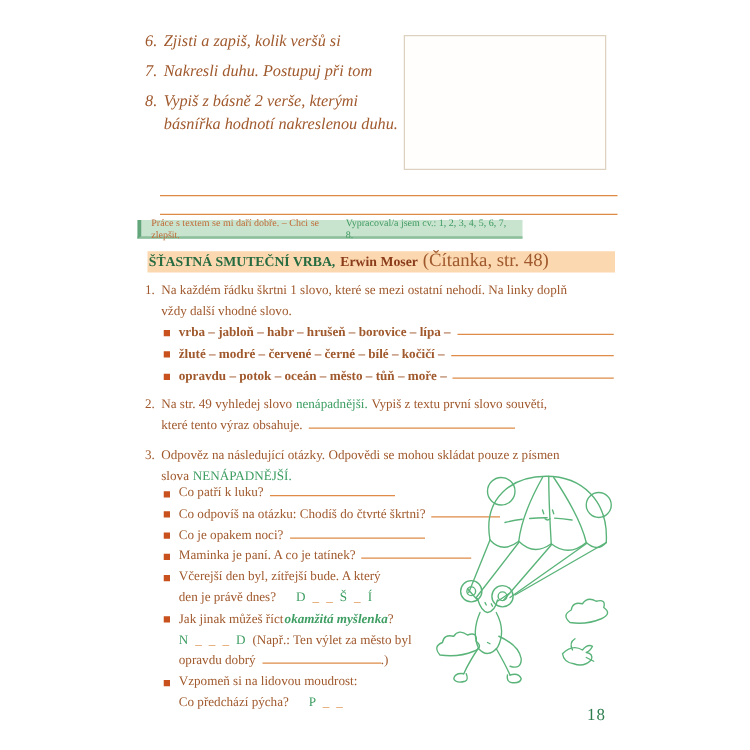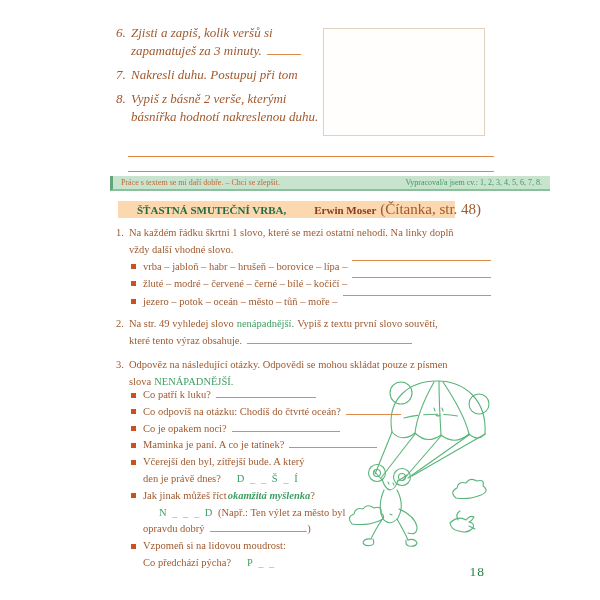--- a/index.html
+++ b/index.html
@@ -16,31 +16,31 @@
 
   
   .poem-box { position:absolute; left:323px; top:28px; width:162px; height:108px; border:1px solid #ddd2c0; background:#fffefd; }
 
   
   .rule { position:absolute; left:128px; width:366px; height:0; border-top:1.5px solid #dd8a45; }
   .rule1 { top:156px; }
   .rule2 { top:171px; }
 
   
-  .status-bar { position:absolute; left:110px; top:176px; width:440px; height:15px;
+  .status-bar { position:absolute; left:110px; top:176px; width:308px; height:15px;
     background:#c8e3ce; border-left:3px solid #63a67c; border-bottom:2px solid #8cbf9c;
     display:flex; justify-content:space-between; align-items:center; padding:0 8px; font-size:8px; }
   .sb-left { color:#c06a35; }
   .sb-right { color:#3f9a60; }
 
   
-  .title-bar { position:absolute; left:118px; top:201px; width:337px; height:17px; background:#fbd8b0;
-    display:flex; align-items:center; padding-left:19px; gap:4px; font-size:11px; font-weight:bold; white-space:nowrap; }
+  .title-bar { position:absolute; left:118px; top:201px; width:374px; height:17px; background:#fbd8b0;
+    display:flex; align-items:center; padding-left:1px; gap:4px; font-size:11px; font-weight:bold; white-space:nowrap; }
   .tt-main { color:#276b41; }
-  .tt-author { color:#8a3c1a;margin-left:24px; }
+  .tt-author { color:#8a3c1a; }
   .tt-source { color:#a0592d; font-weight:normal; font-size:15px; }
 
   
   .ex { position:absolute; left:116px; font-size:10.5px; }
   .ex-line { line-height:17px; white-space:nowrap; }
   .num { display:inline-block; width:13px; }
   .cont { padding-left:13px; }
   .ex1 { top:224px; }
   .ex2 { top:315px; }
   .ex3 { top:356px; }
@@ -49,21 +49,21 @@
   .green-tight { color:#3e9e63; margin-left:3px; }
   .em-green { color:#3e9e63; font-weight:bold; font-style:italic; margin-left:1px; }
 
   
   .blank { display:inline-block; height:3px; border-bottom:1px solid #de8c47; margin-left:5px; }
   .w34{width:34px;} .w165{width:165px;} .w100{width:100px;} .w55{width:55px;}
   .w108{width:108px;} .w88{width:88px;} .w95{width:95px;}
 
   
   .word-rows { position:absolute; left:131px; top:258px; width:360px; font-size:10.5px; }
-  .row { display:flex; align-items:flex-start; height:17.3px; }
+  .row { display:flex; align-items:center; height:17.3px;font-weight:bold; }
   .row-text { white-space:nowrap; line-height:17.3px; }
   .bullet { flex:none; width:5px; height:5px; background:#c8511d; align-self:flex-start; margin:6px 7px 0 0; }
   .blank-grow { flex:1; height:3px; border-bottom:1px solid #de8c47; margin-left:5px; }
 
   
   .questions { position:absolute; left:131px; top:387px; width:310px; font-size:10.5px; }
   .q { position:relative; padding-left:12px; line-height:16.8px; white-space:nowrap; }
   .q .bullet { position:absolute; left:0; top:5.5px; margin:0; }
   .q-cont { padding-left:12px; line-height:16.8px; white-space:nowrap; }
   .pattern { color:#3e9e63; letter-spacing:1.5px; margin-left:16px; }
@@ -78,23 +78,20 @@
 </head>
 <body>
 
 <div class="page">
 
   <div class="top-section">
     <div class="t-item">
       <div class="t-line">
         <span class="t-num">6.</span><span>Zjisti a zapiš, kolik veršů si</span>
       </div>
-      <div class="t-line t-cont">
-        <span>zapamatuješ za 3 minuty.</span><span class="blank w34"></span>
-      </div>
     </div>
     <div class="t-item">
       <div class="t-line">
         <span class="t-num">7.</span><span>Nakresli duhu. Postupuj při tom</span>
       </div>
     </div>
     <div class="t-item">
       <div class="t-line">
         <span class="t-num">8.</span><span>Vypiš z básně 2 verše, kterými</span>
       </div>
@@ -133,21 +130,21 @@
       <span class="row-text">vrba – jabloň – habr – hrušeň – borovice – lípa –</span>
       <span class="blank-grow"></span>
     </div>
     <div class="row">
       <span class="bullet"></span>
       <span class="row-text">žluté – modré – červené – černé – bílé – kočičí –</span>
       <span class="blank-grow"></span>
     </div>
     <div class="row">
       <span class="bullet"></span>
-      <span class="row-text">jezero – potok – oceán – město – tůň – moře –</span>
+      <span class="row-text">opravdu – potok – oceán – město – tůň – moře –</span>
       <span class="blank-grow"></span>
     </div>
   </div>
 
   <div class="ex ex2">
     <div class="ex-line">
       <span class="num">2.</span><span>Na str. 49 vyhledej slovo</span><span class="green">nenápadnější.</span><span>Vypiš z textu první slovo souvětí,</span>
     </div>
     <div class="ex-line cont">
       <span>které tento výraz obsahuje.</span><span class="blank w165"></span>
@@ -161,39 +158,39 @@
     <div class="ex-line cont">
       <span>slova</span><span class="green-tight">NENÁPADNĚJŠÍ.</span>
     </div>
   </div>
 
   <div class="questions">
     <div class="q">
       <span class="bullet"></span><span>Co patří k luku?</span><span class="blank w100"></span>
     </div>
     <div class="q">
-      <span class="bullet"></span><span>Co odpovíš na otázku: Chodíš do čtvrté oceán?</span><span class="blank w55"></span>
+      <span class="bullet"></span><span>Co odpovíš na otázku: Chodíš do čtvrté škrtni?</span><span class="blank w55"></span>
     </div>
     <div class="q">
       <span class="bullet"></span><span>Co je opakem noci?</span><span class="blank w108"></span>
     </div>
     <div class="q">
       <span class="bullet"></span><span>Maminka je paní. A co je tatínek?</span><span class="blank w88"></span>
     </div>
     <div class="q">
       <span class="bullet"></span><span>Včerejší den byl, zítřejší bude. A který</span>
     </div>
     <div class="q-cont">
       <span>den je právě dnes?</span><span class="pattern">D <span class="u">_</span> <span class="u">_</span> Š <span class="u">_</span> Í</span>
     </div>
     <div class="q">
       <span class="bullet"></span><span>Jak jinak můžeš říct</span><span class="em-green">okamžitá myšlenka</span><span>?</span>
     </div>
     <div class="q-cont">
-      <span class="pattern" style="margin-left:16px">N <span class="u">_</span> <span class="u">_</span> <span class="u">_</span> D</span><span class="note">(Např.: Ten výlet za město byl</span>
+      <span class="pattern" style="margin-left:0">N <span class="u">_</span> <span class="u">_</span> <span class="u">_</span> D</span><span class="note">(Např.: Ten výlet za město byl</span>
     </div>
     <div class="q-cont">
       <span>opravdu dobrý</span><span class="blank w95"></span><span>.)</span>
     </div>
     <div class="q">
       <span class="bullet"></span><span>Vzpomeň si na lidovou moudrost:</span>
     </div>
     <div class="q-cont">
       <span>Co předchází pýcha?</span><span class="pattern">P <span class="u">_</span> <span class="u">_</span></span>
     </div>

